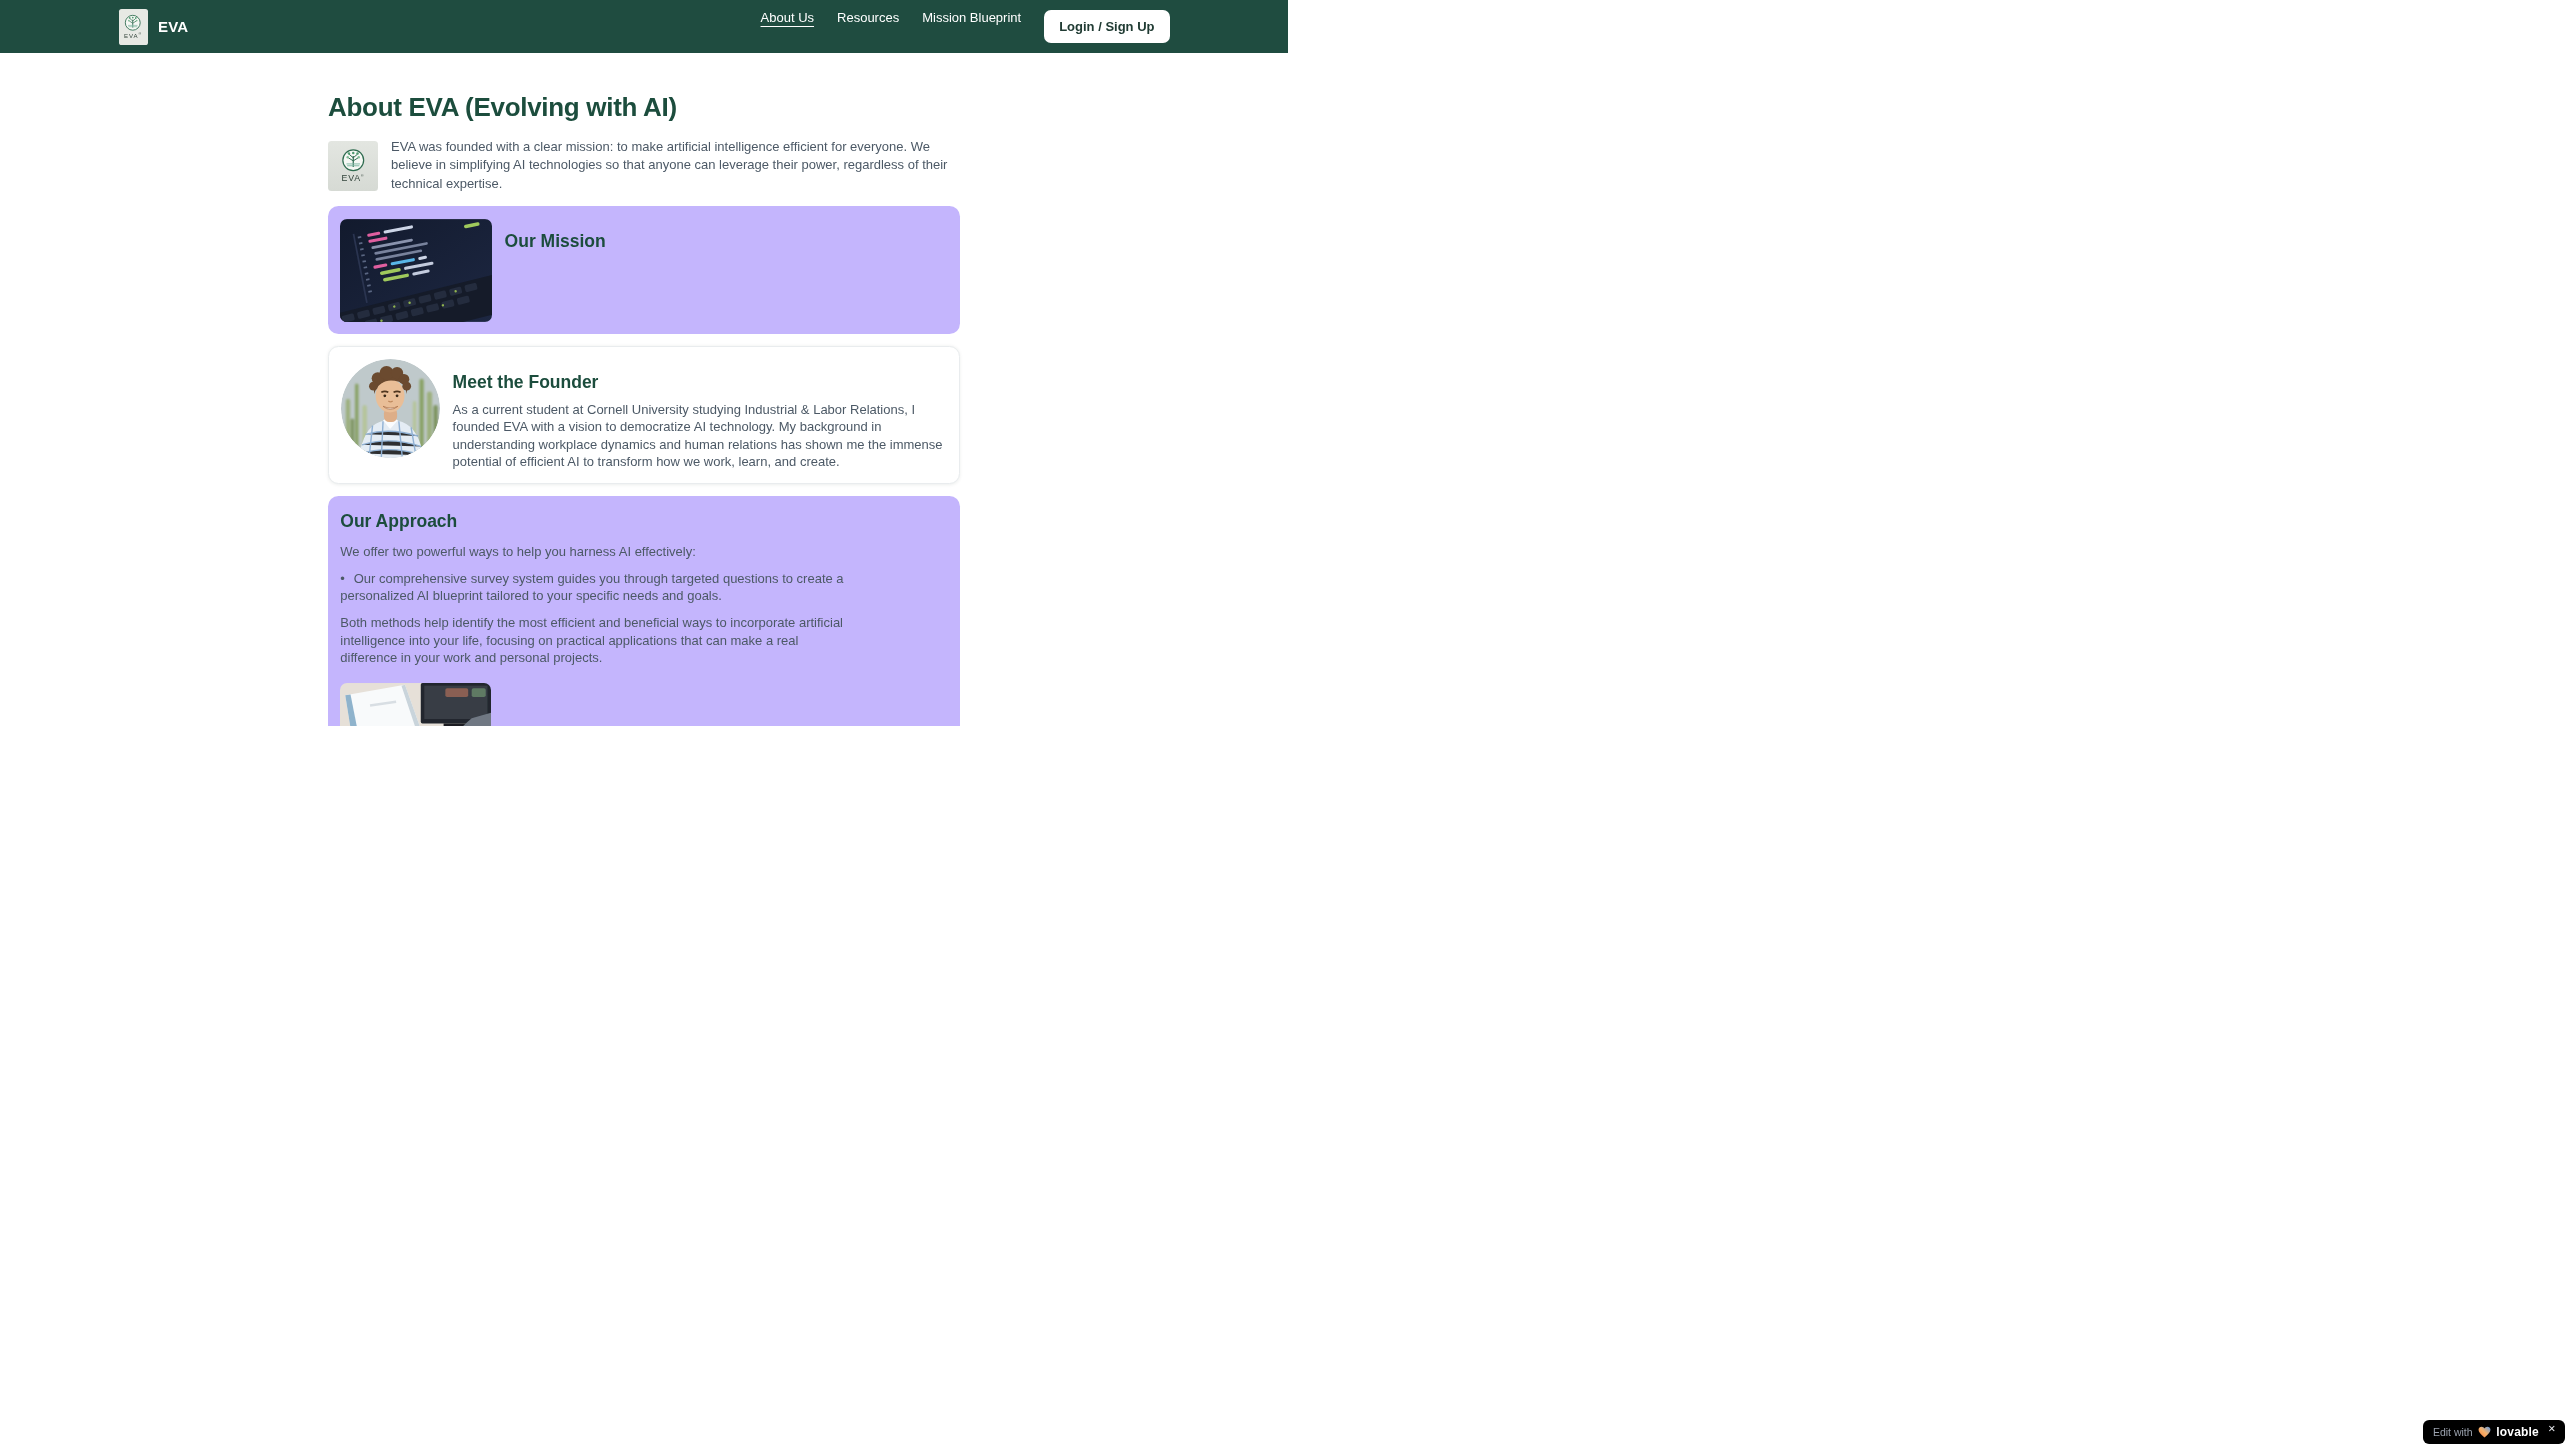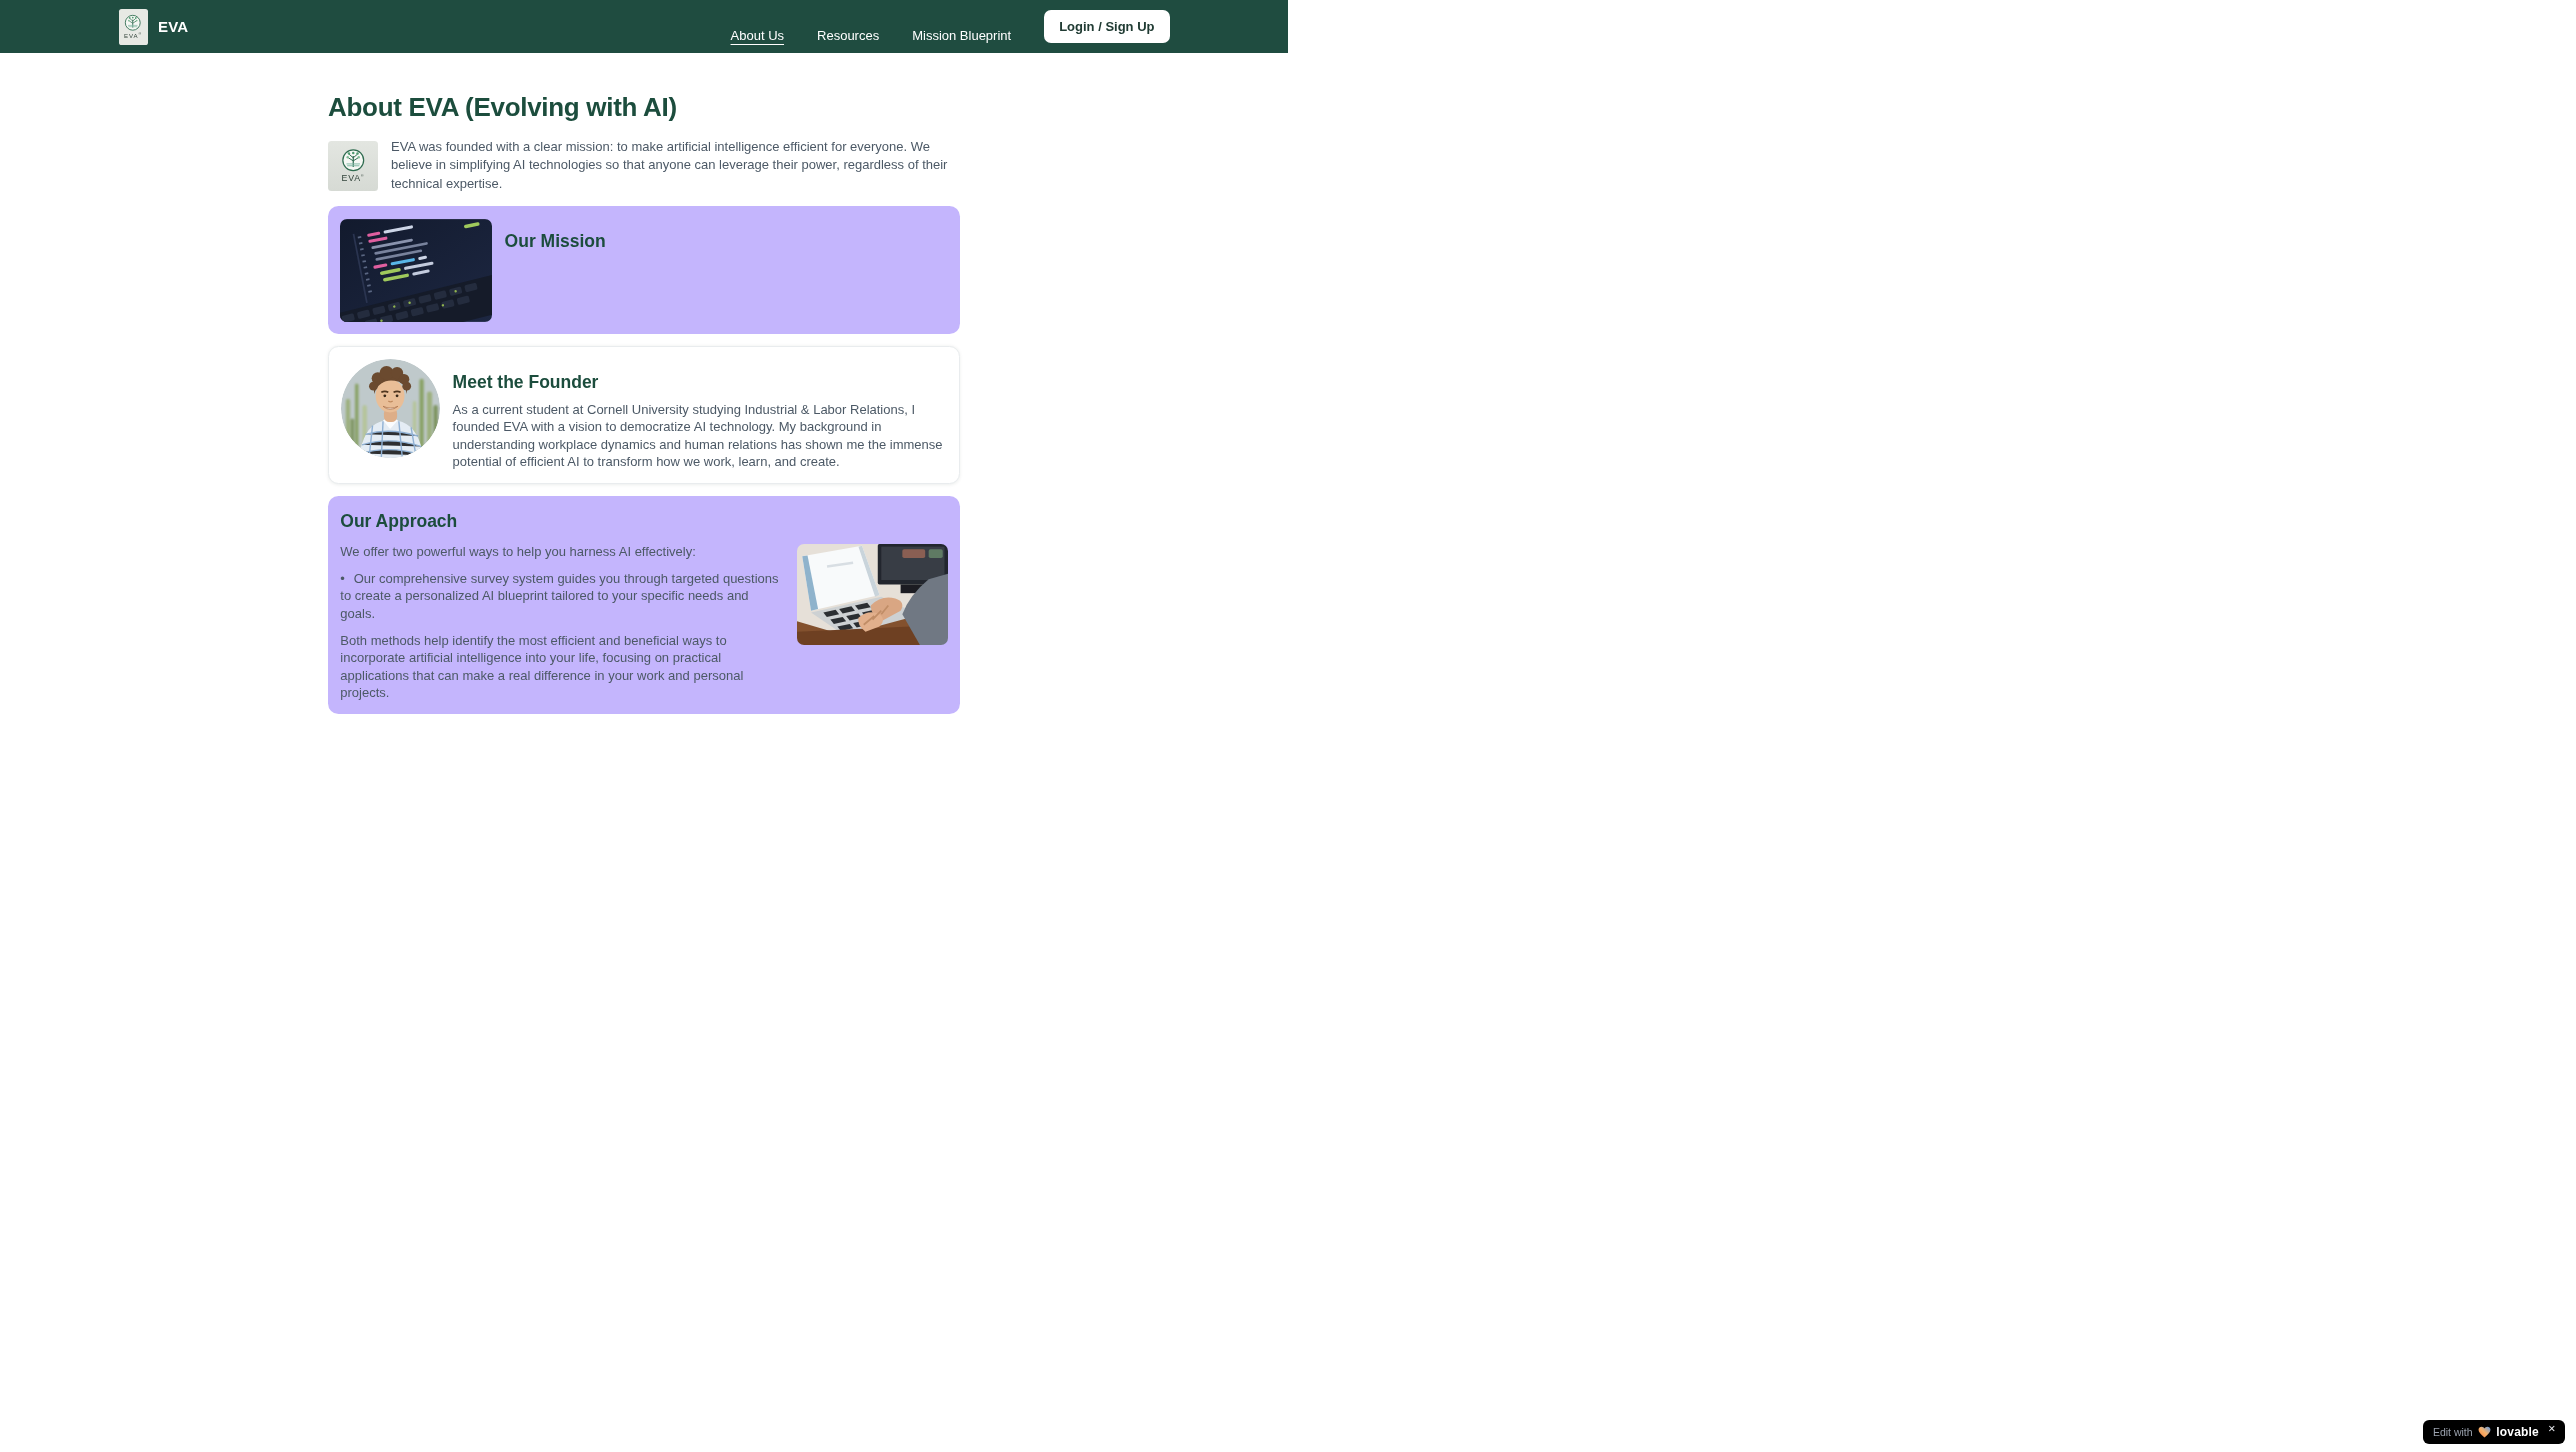--- a/index.html
+++ b/index.html
@@ -10,21 +10,21 @@
   .header { height:53px; background:#1F4C40; }
   .header-inner { max-width:1051px; margin:0 auto; height:100%;
                   display:flex; align-items:center; justify-content:space-between; }
   .brand { display:flex; align-items:center; gap:10.5px; }
   .logo-box { width:29px; height:36px; background:#E7E9E4; border-radius:2.6px;
               display:flex; flex-direction:column; align-items:center; justify-content:center; gap:0.9px; }
   .logo-box svg { display:block; }
   .logo-word { font-size:6.1px; letter-spacing:0.9px; color:#34463C; font-weight:400; line-height:1; }
   .logo-word sup { font-size:3.5px; }
   .brand-name { color:#ffffff; font-weight:700; font-size:15px; letter-spacing:0.2px; }
-  .nav { display:flex; align-items:flex-end; gap:33px; }
+  .nav { display:flex; align-items:flex-start; gap:23px; }
   .nav a { color:#ffffff; font-size:13px; text-decoration:none; cursor:pointer; }
   .nav a.active { text-decoration:underline; text-underline-offset:3.5px; }
   .login-btn { background:#ffffff; color:#203B33; font-weight:600; font-size:13px;
                border:none; border-radius:7px; padding:8.8px 15px; cursor:pointer; }
 
   
   .main { width:632px; margin:0 auto; padding-top:39px; }
   h1.page-title { font-size:26px; font-weight:700; color:#1C4D3D; letter-spacing:-0.3px; margin-bottom:15px; }
 
   .intro-row { display:flex; align-items:center; gap:13px; margin-bottom:13px; }
@@ -46,21 +46,21 @@
   .media { border-radius:7px; overflow:hidden; flex:0 0 auto; }
   .media svg { display:block; }
 
   .mission-media { width:152px; height:103px; }
   .mission-copy h2 { margin-top:12.3px; margin-bottom:10.5px; }
 
   .founder-photo { width:99px; height:99px; border-radius:50%; overflow:hidden; flex:0 0 99px; }
   .founder-copy h2 { margin-top:12.3px; margin-bottom:8px; }
 
   .approach-card h2 { margin-top:2.6px; margin-bottom:10.5px; }
-  .approach-flex { display:flex; gap:14px; }
+  .approach-flex { display:flex; gap:14px;flex-direction:column; }
   .approach-text { width:515px; }
   .approach-text p { font-size:13px; line-height:17.5px; color:#4C5966; margin-bottom:9.6px; }
   .approach-text p:last-child { margin-bottom:0; }
   .bullet { padding-left:0; }
   .bullet .dot { display:inline-block; margin-right:8.8px; }
   .approach-media { width:151px; height:101px; margin-top:1.8px; }
 
   .values-card { height:123px; }
   .values-media { width:228px; height:105px; }
   .values-copy h2 { margin-top:7px; }

